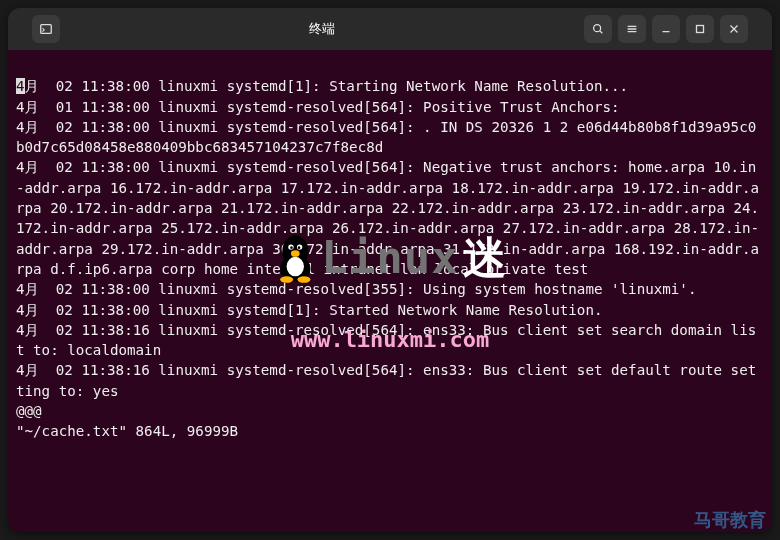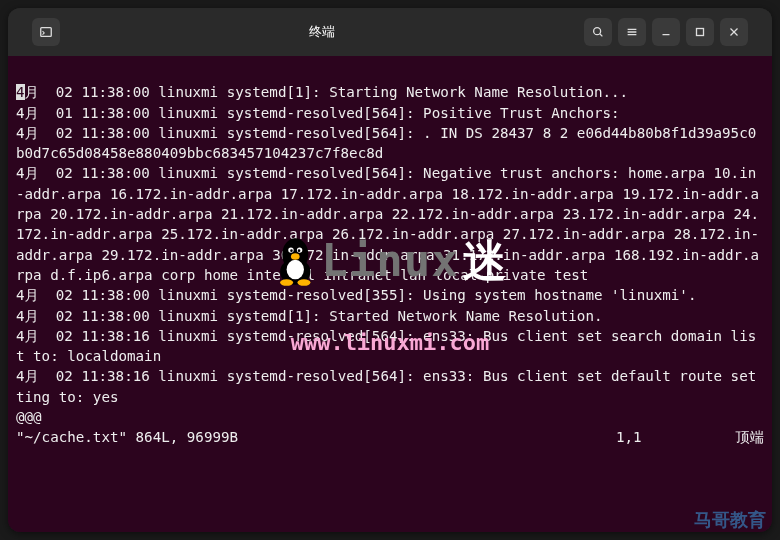--- a/index.html
+++ b/index.html
@@ -16,21 +16,21 @@
   border-radius: 12px;
   margin: 8px;
   height: 524px;
   display: flex;
   flex-direction: column;
   overflow: hidden;
   box-shadow: 0 2px 8px rgba(0,0,0,0.5);
 }
 .titlebar {
   background: #2a2a2a;
-  height: 48px;
+  height: 42px;
   display: flex;
   align-items: center;
   justify-content: space-between;
   padding: 0 24px;
 }
 .titlebar-left, .titlebar-right { display: flex; gap: 6px; }
 .titlebar-title {
   color: #fff;
   font-size: 13px;
   flex: 1;
@@ -161,28 +161,28 @@
             <line x1="4" y1="4" x2="12" y2="12" stroke="currentColor" stroke-width="1.5"></line>
             <line x1="12" y1="4" x2="4" y2="12" stroke="currentColor" stroke-width="1.5"></line>
           </svg>
       </div>
     </div>
   </div>
 
   <div class="terminal-content">
 <span class="cursor-cell">4</span><span>月  02 11:38:00 linuxmi systemd[1]: Starting Network Name Resolution...</span>
 <span>4月  01 11:38:00 linuxmi systemd-resolved[564]: Positive Trust Anchors:</span>
-<span>4月  02 11:38:00 linuxmi systemd-resolved[564]: . IN DS 28437 8 2 e06d44b80b8f1d39a95c0b0d7c65d08458e880409bbc683457104237c7f8ec8d</span>
+<span>4月  02 11:38:00 linuxmi systemd-resolved[564]: . IN DS 20326 1 2 e06d44b80b8f1d39a95c0b0d7c65d08458e880409bbc683457104237c7f8ec8d</span>
 <span>4月  02 11:38:00 linuxmi systemd-resolved[564]: Negative trust anchors: home.arpa 10.in-addr.arpa 16.172.in-addr.arpa 17.172.in-addr.arpa 18.172.in-addr.arpa 19.172.in-addr.arpa 20.172.in-addr.arpa 21.172.in-addr.arpa 22.172.in-addr.arpa 23.172.in-addr.arpa 24.172.in-addr.arpa 25.172.in-addr.arpa 26.172.in-addr.arpa 27.172.in-addr.arpa 28.172.in-addr.arpa 29.172.in-addr.arpa 30.172.in-addr.arpa 31.172.in-addr.arpa 168.192.in-addr.arpa d.f.ip6.arpa corp home internal intranet lan local private test</span>
 <span>4月  02 11:38:00 linuxmi systemd-resolved[355]: Using system hostname 'linuxmi'.</span>
 <span>4月  02 11:38:00 linuxmi systemd[1]: Started Network Name Resolution.</span>
 <span>4月  02 11:38:16 linuxmi systemd-resolved[564]: ens33: Bus client set search domain list to: localdomain</span>
 <span>4月  02 11:38:16 linuxmi systemd-resolved[564]: ens33: Bus client set default route setting to: yes</span>
 <span>@@@</span>
-<div class="status-line"><span>"~/cache.txt" 864L, 96999B</span><span>1,1           顶端</span></div>
+<div class="status-line"><span>"~/cache.txt" 864L, 96999B</span></div>
     <div class="watermark">
       <div class="watermark-logo">
         <svg class="penguin" viewBox="0 0 40 48">
           <ellipse cx="20" cy="18" rx="12" ry="15" fill="#000"></ellipse>
           <ellipse cx="20" cy="34" rx="14" ry="12" fill="#000"></ellipse>
           <ellipse cx="20" cy="32" rx="8" ry="9" fill="#fff"></ellipse>
           <circle cx="16" cy="14" r="2.5" fill="#fff"></circle>
           <circle cx="24" cy="14" r="2.5" fill="#fff"></circle>
           <circle cx="16.5" cy="14.5" r="1.2" fill="#000"></circle>
           <circle cx="23.5" cy="14.5" r="1.2" fill="#000"></circle>

